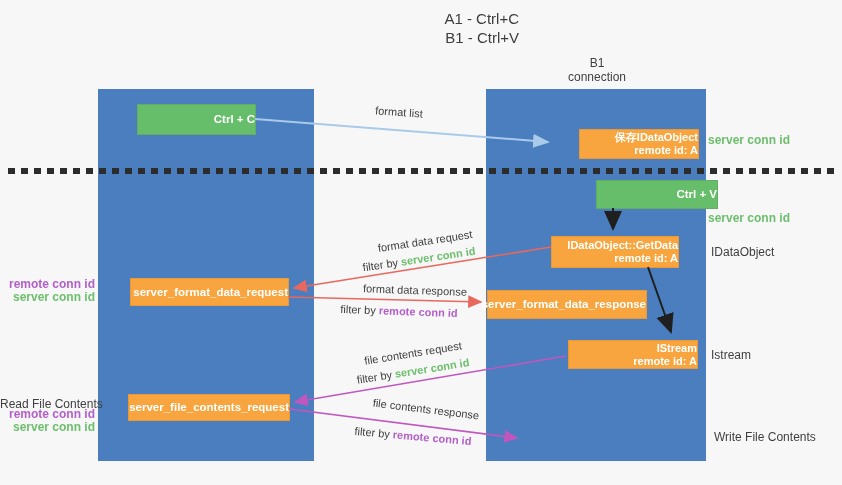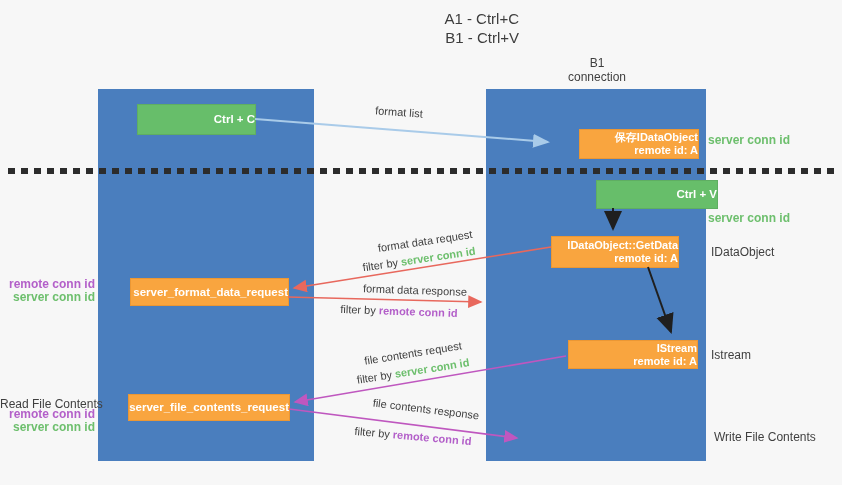--- a/index.html
+++ b/index.html
@@ -124,20 +124,23 @@
 
   <div class="node orange n-getdata">
     <div>IDataObject::GetData</div>
     <div>remote id: A</div>
   </div>
 
   <div class="node orange n-fmt-req">
     <div>server_format_data_request</div>
   </div>
 
+  <div class="node orange n-fmt-resp">
+    <div>server_format_data_response</div>
+  </div>
 
   <div class="node orange n-istream">
     <div>IStream</div>
     <div>remote id: A</div>
   </div>
 
   <div class="node orange n-file-req">
     <div>server_file_contents_request</div>
   </div>
 

